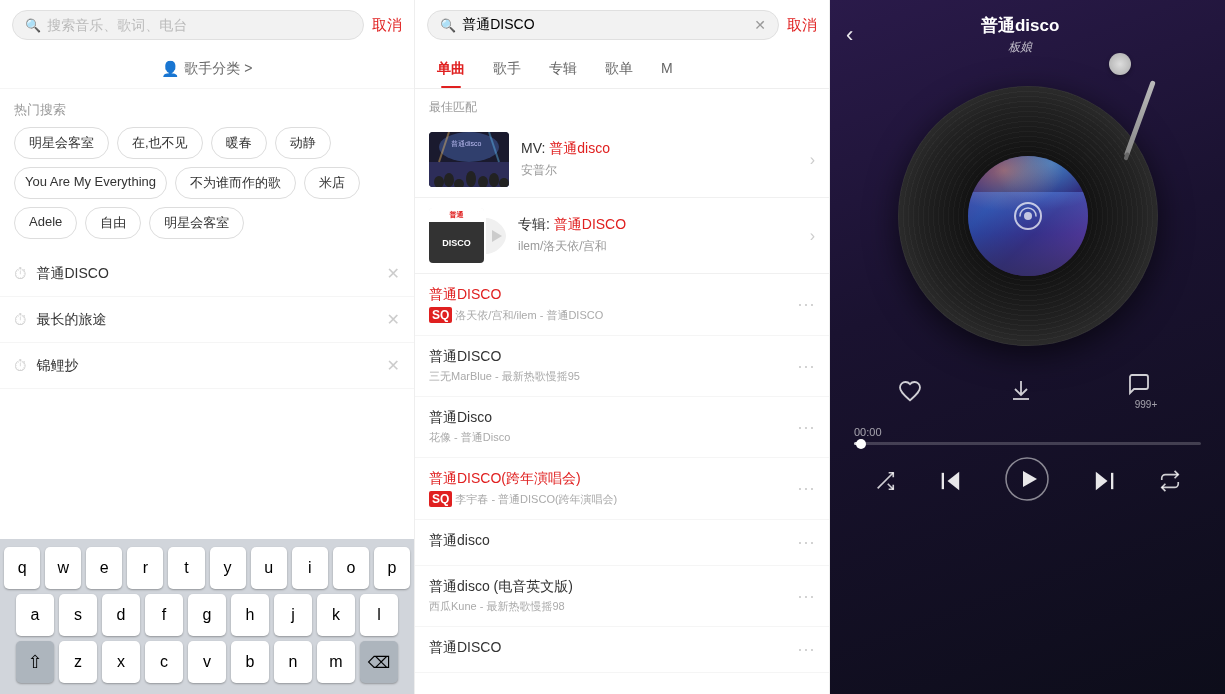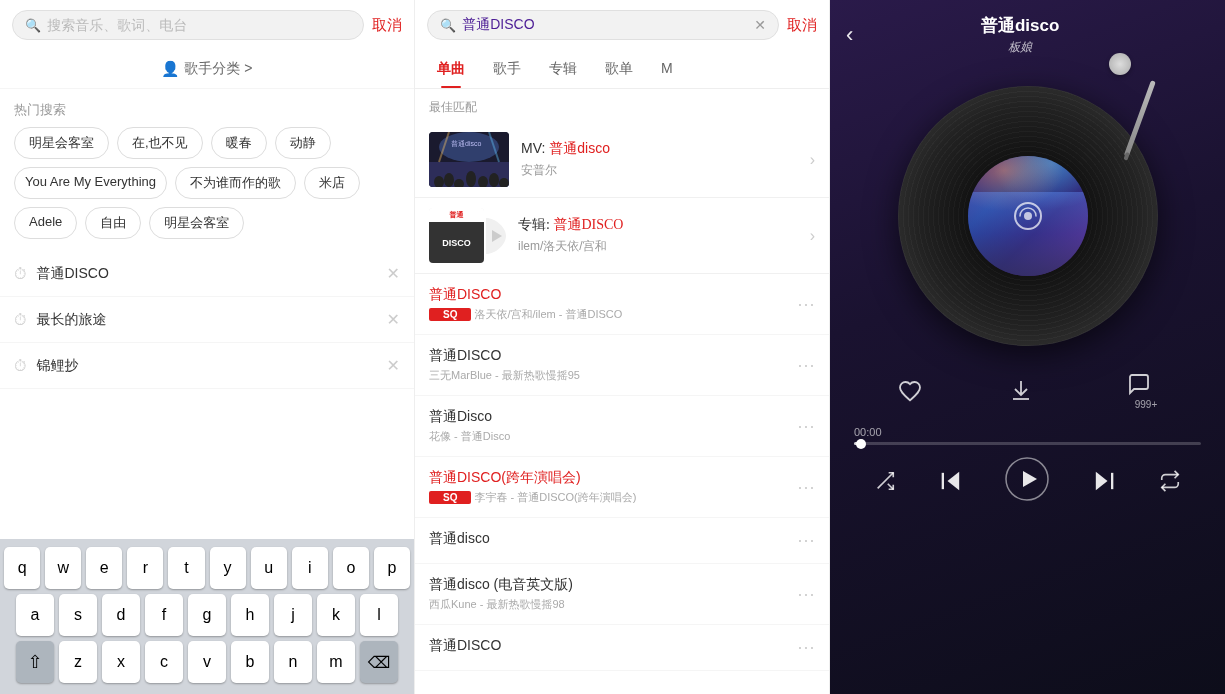--- a/index.html
+++ b/index.html
@@ -69,21 +69,21 @@
     .search-icon-small {
       color: #999;
       font-size: 13px;
     }
 
     .search-input {
       border: none;
       background: transparent;
       outline: none;
       font-size: 14px;
-      color: #4c1d95;
+      color: #000000;
       flex: 1;
     }
 
     .search-input::placeholder {
       color: #bbb;
     }
 
     .clear-icon {
       color: #999;
       font-size: 14px;
@@ -314,21 +314,20 @@
     }
 
     .album-info {
       flex: 1;
     }
 
     .album-title {
       font-size: 14px;
       color: #333;
       margin-bottom: 4px;
-      font-family: Liberation Serif, serif;
     }
 
     .album-title span.highlight {
       color: #e02020;
     }
 
     .album-artist {
       font-size: 12px;
       color: #999;
     }
@@ -365,22 +364,22 @@
       font-size: 11px;
       color: #aaa;
       display: flex;
       align-items: center;
       gap: 3px;
     }
 
     .sq-badge {
       background: #e02020;
       color: #fff;
-      font-size: 10px;
-      padding: 1px 14px;
+      font-size: 12px;
+      padding: 1px 3px;
       border-radius: 2px;
       font-weight: bold;
     }
 
     .more-icon {
       color: #ccc;
       font-size: 18px;
       cursor: pointer;
     }
 

